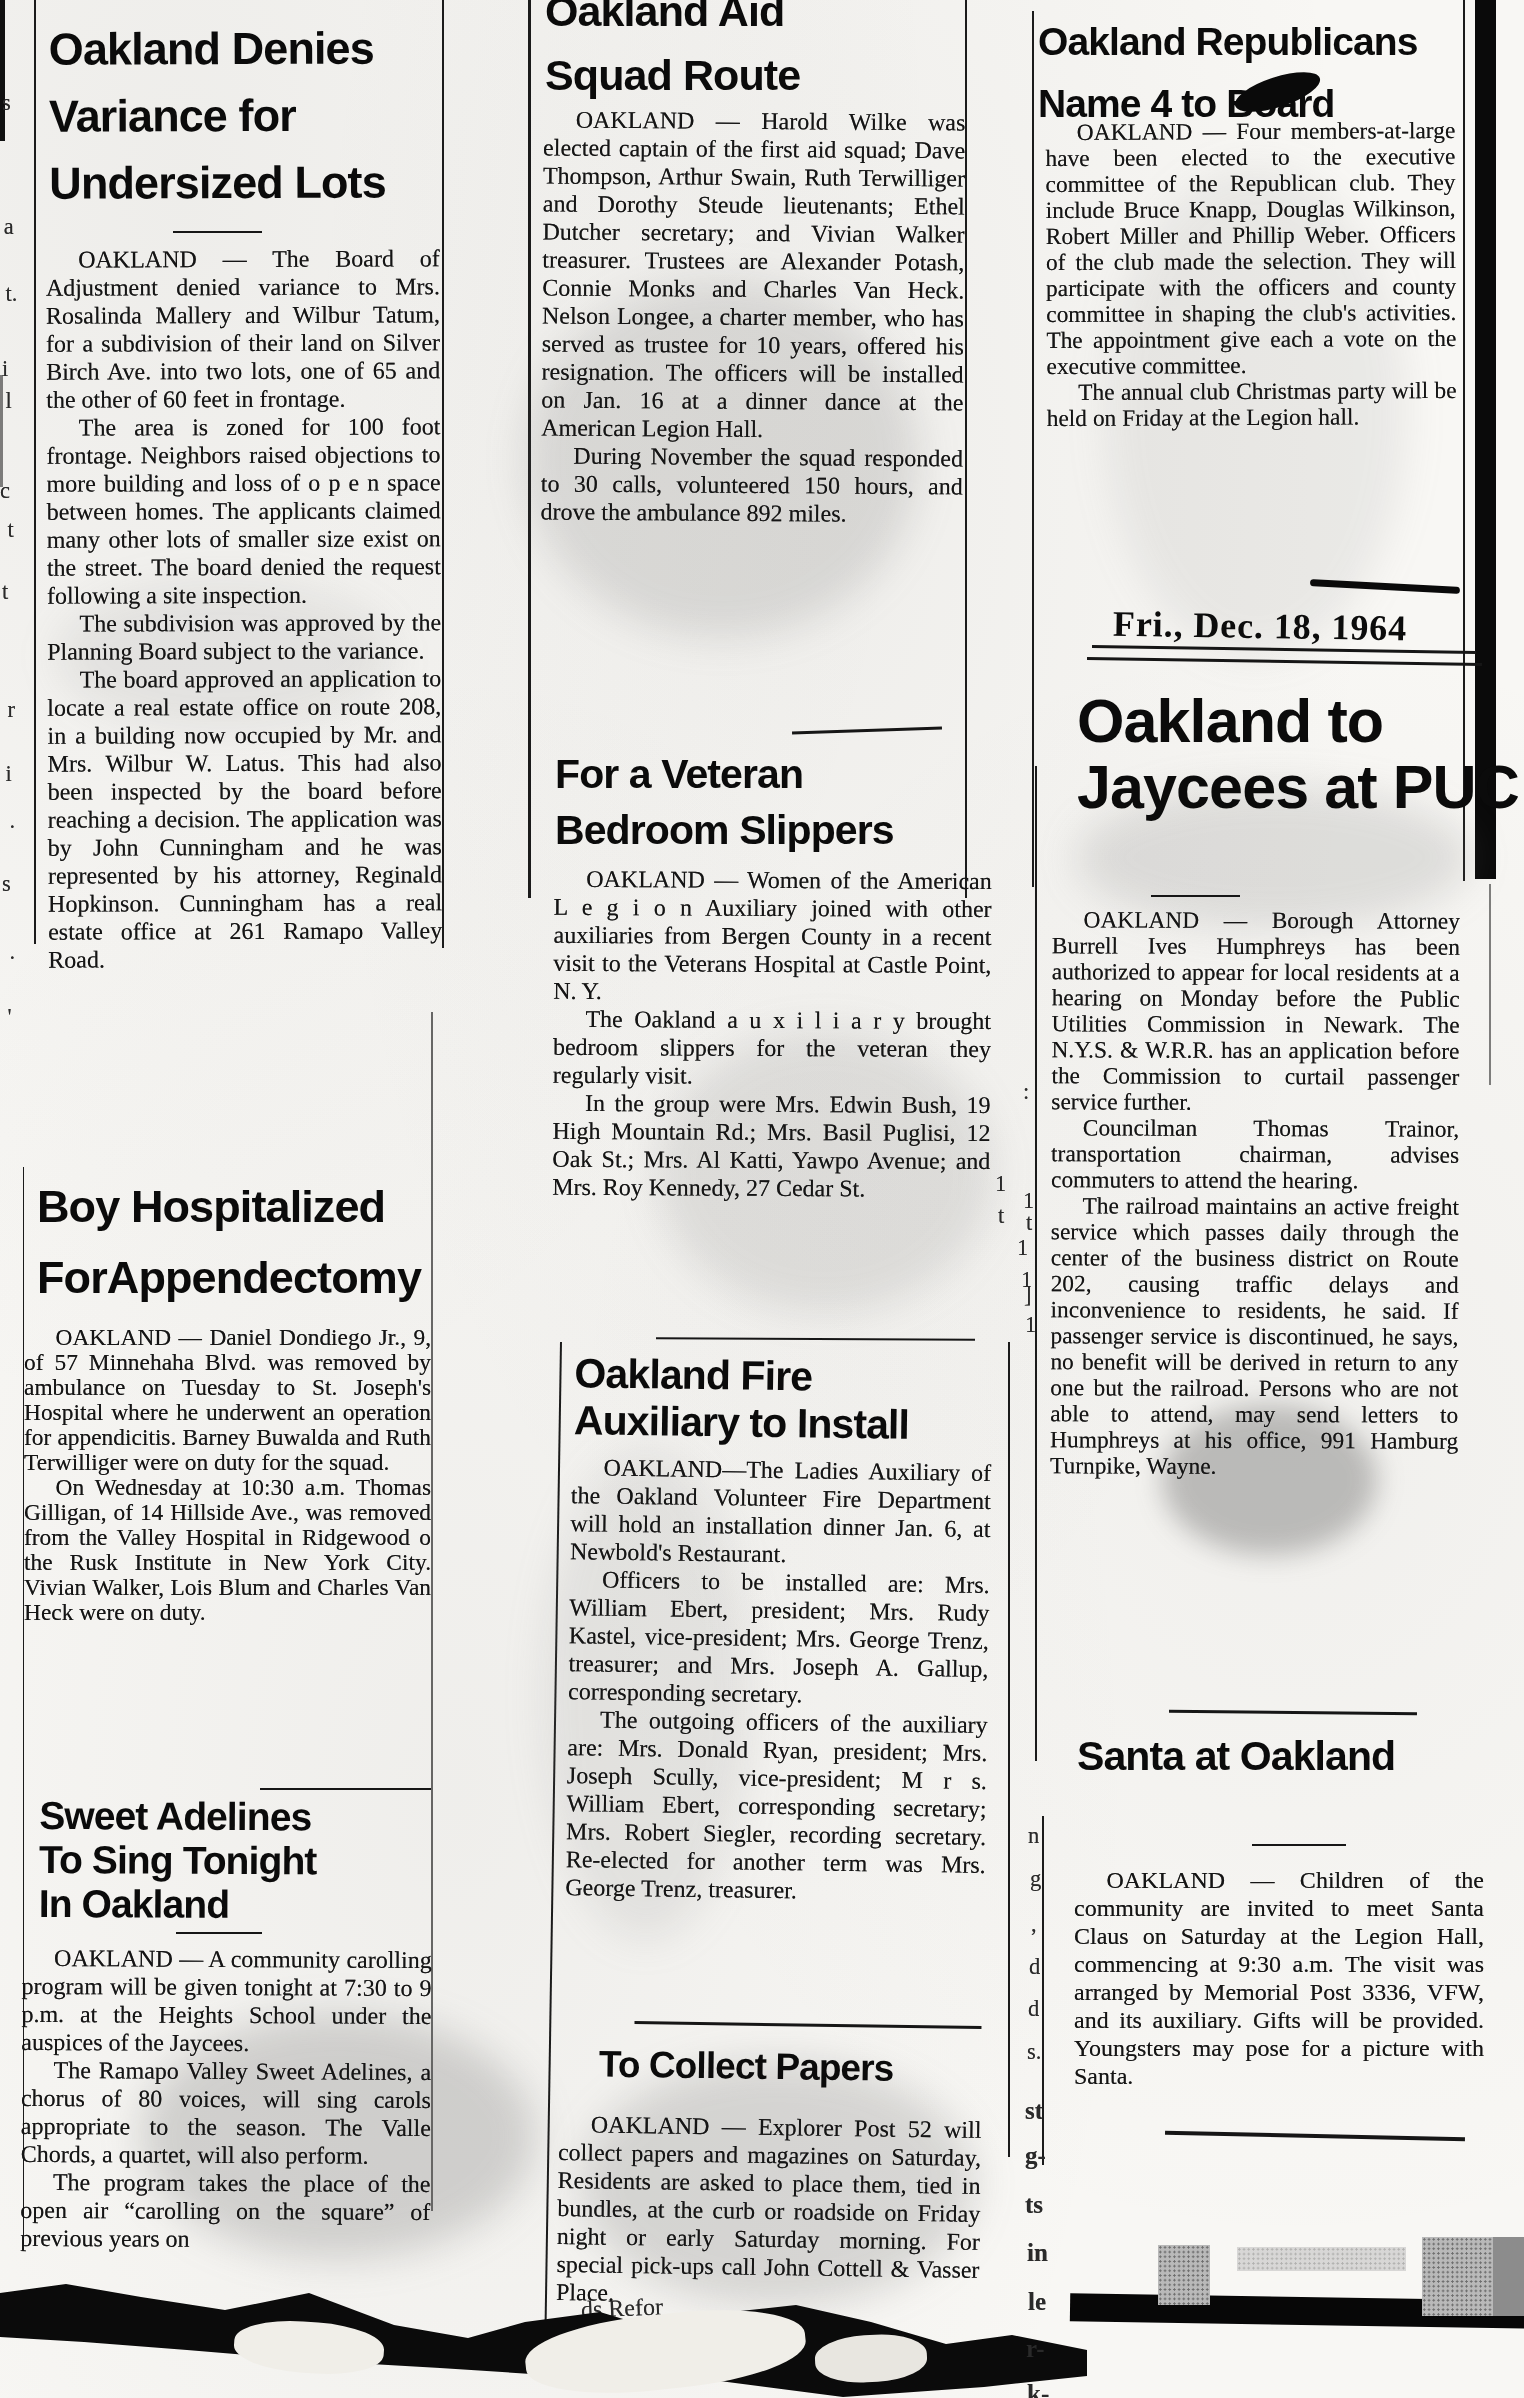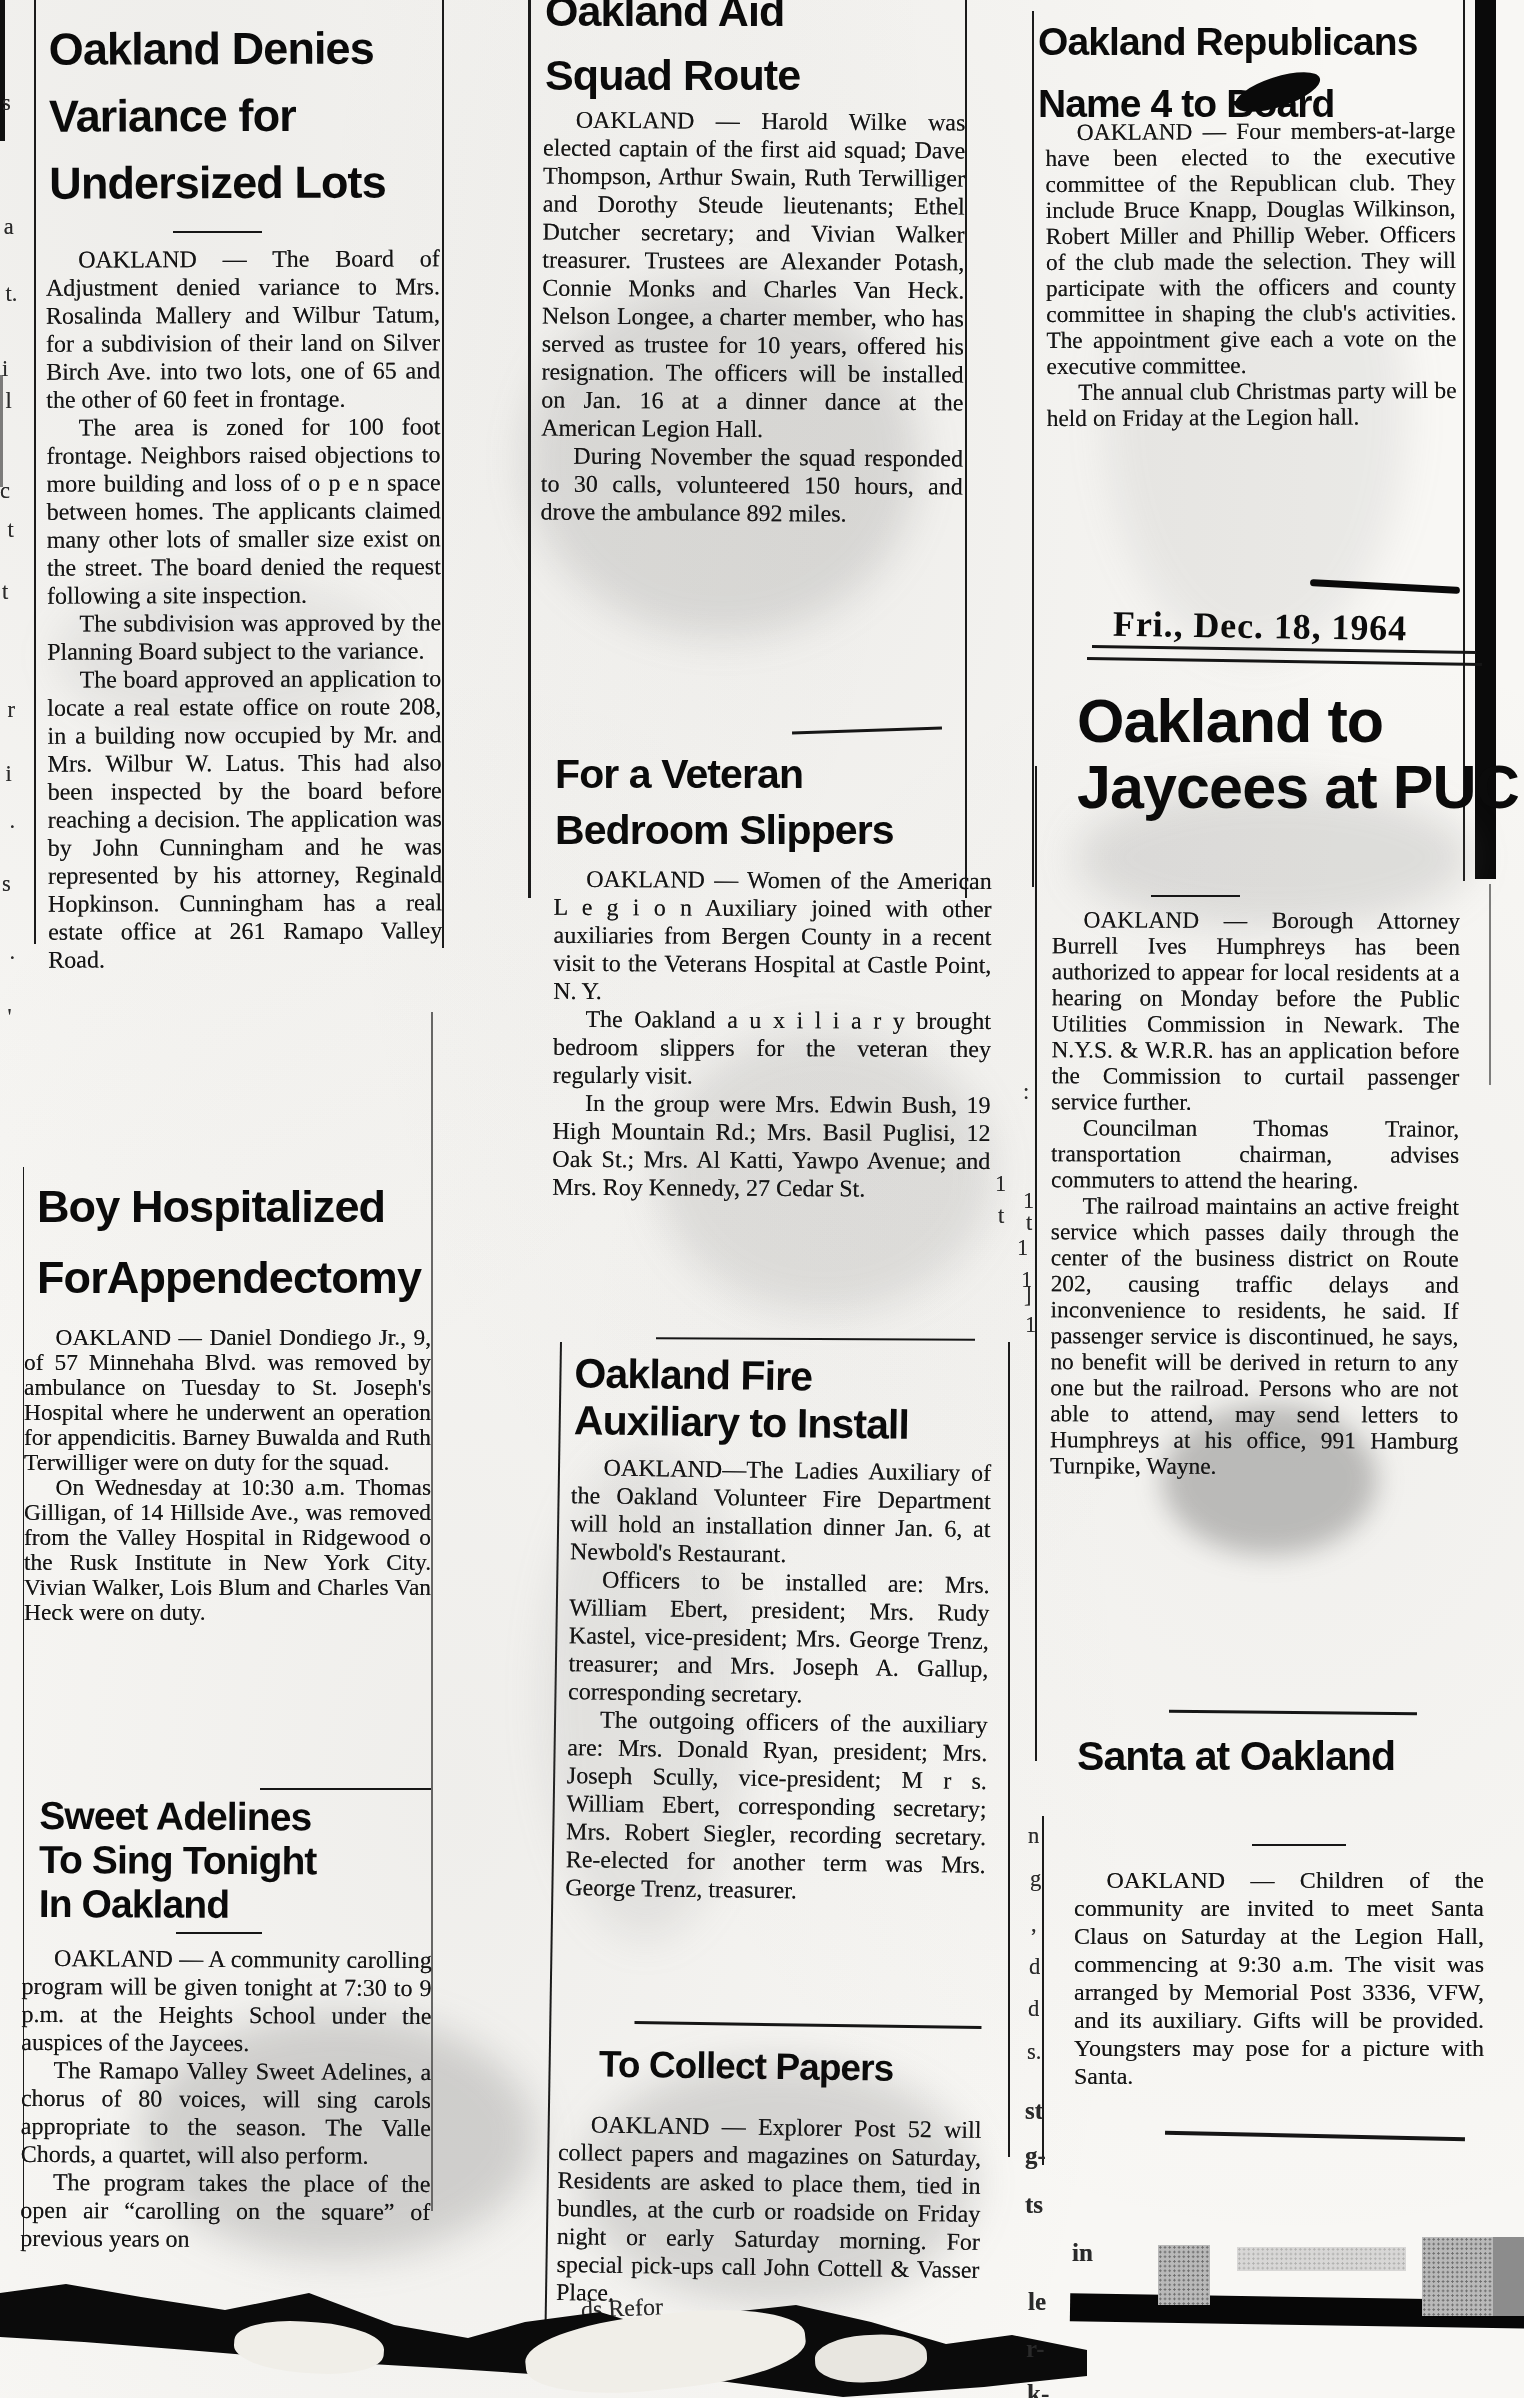--- a/index.html
+++ b/index.html
@@ -247,17 +247,17 @@
 
 <span class="frag" style="left:1028px;top:1823px;">n</span>
 <span class="frag" style="left:1030px;top:1866px;">g</span>
 <span class="frag" style="left:1031px;top:1911px;">,</span>
 <span class="frag" style="left:1029px;top:1954px;">d</span>
 <span class="frag" style="left:1028px;top:1996px;">d</span>
 <span class="frag" style="left:1027px;top:2039px;">s.</span>
 <span class="frag fragb" style="left:1025px;top:2097px;">st</span>
 <span class="frag fragb" style="left:1025px;top:2142px;">g-</span>
 <span class="frag fragb" style="left:1025px;top:2191px;">ts</span>
-<span class="frag fragb" style="left:1027px;top:2239px;margin-left:45px;">in</span>
+<span class="frag fragb" style="left:1027px;top:2239px;">in</span>
 <span class="frag fragb" style="left:1028px;top:2288px;">le</span>
 <span class="frag fragb" style="left:1026px;top:2335px;">r-</span>
 <span class="frag fragb" style="left:1027px;top:2380px;">k-</span>
 
 
 </body></html>

